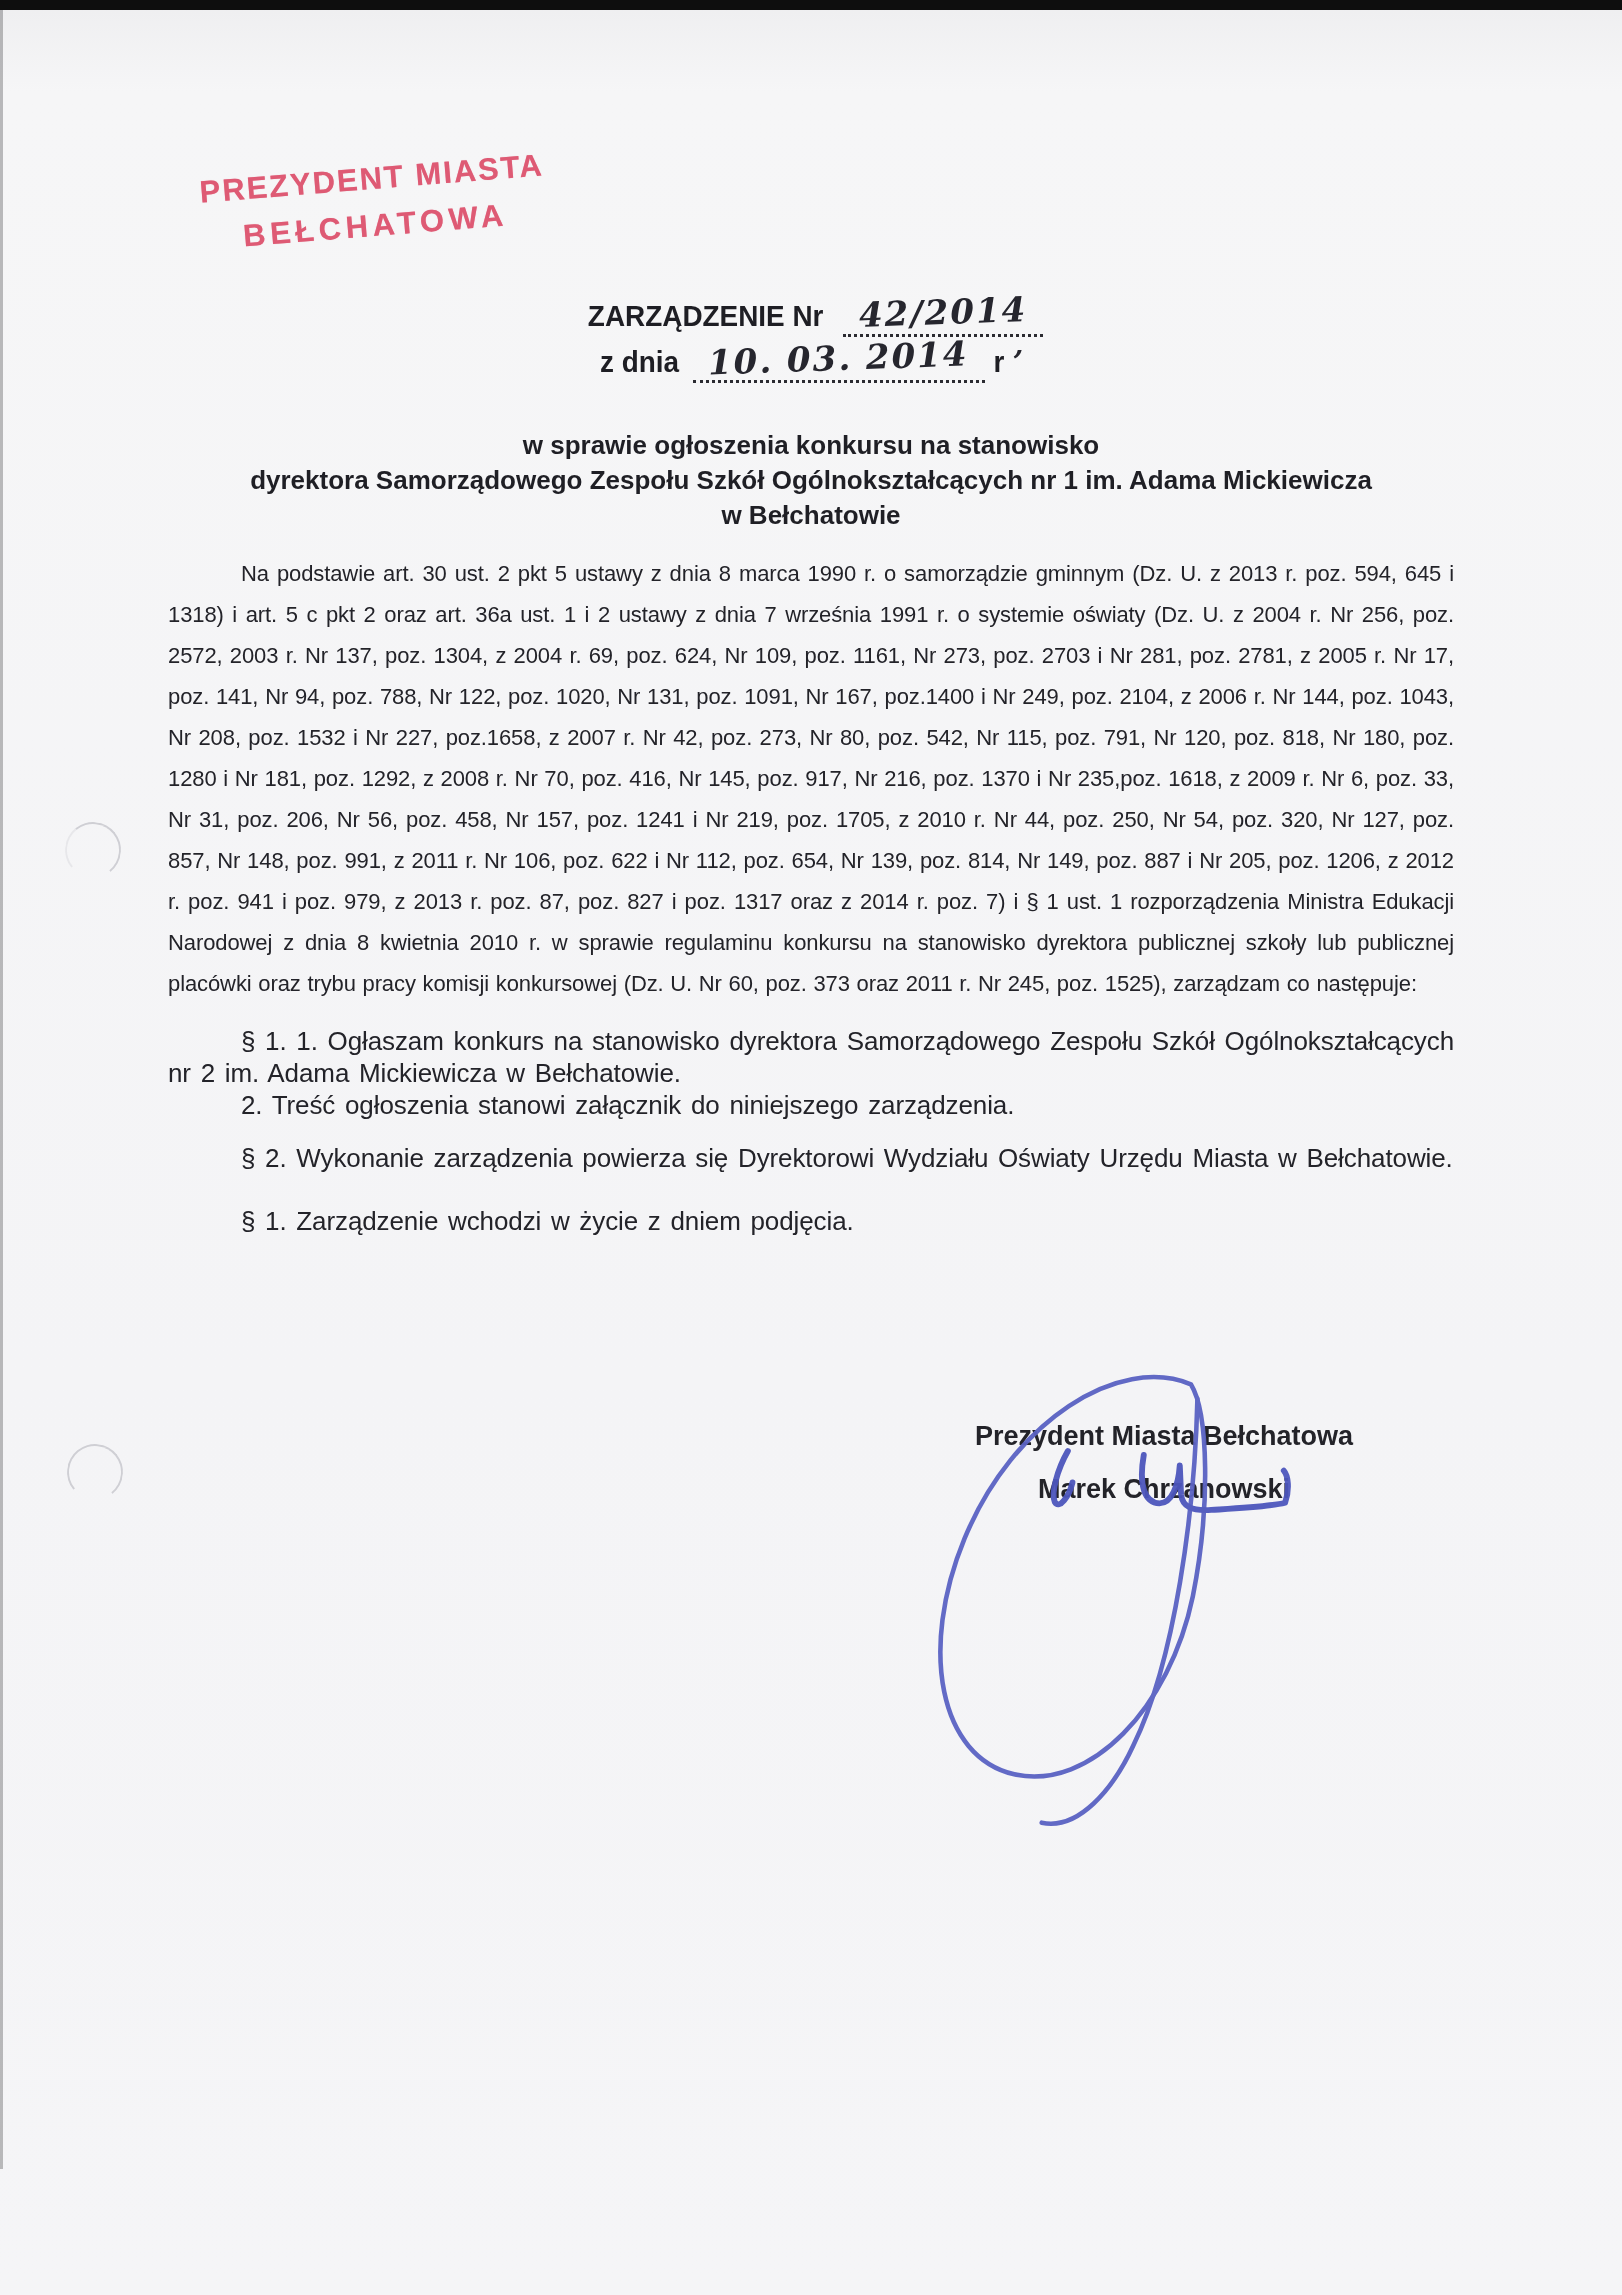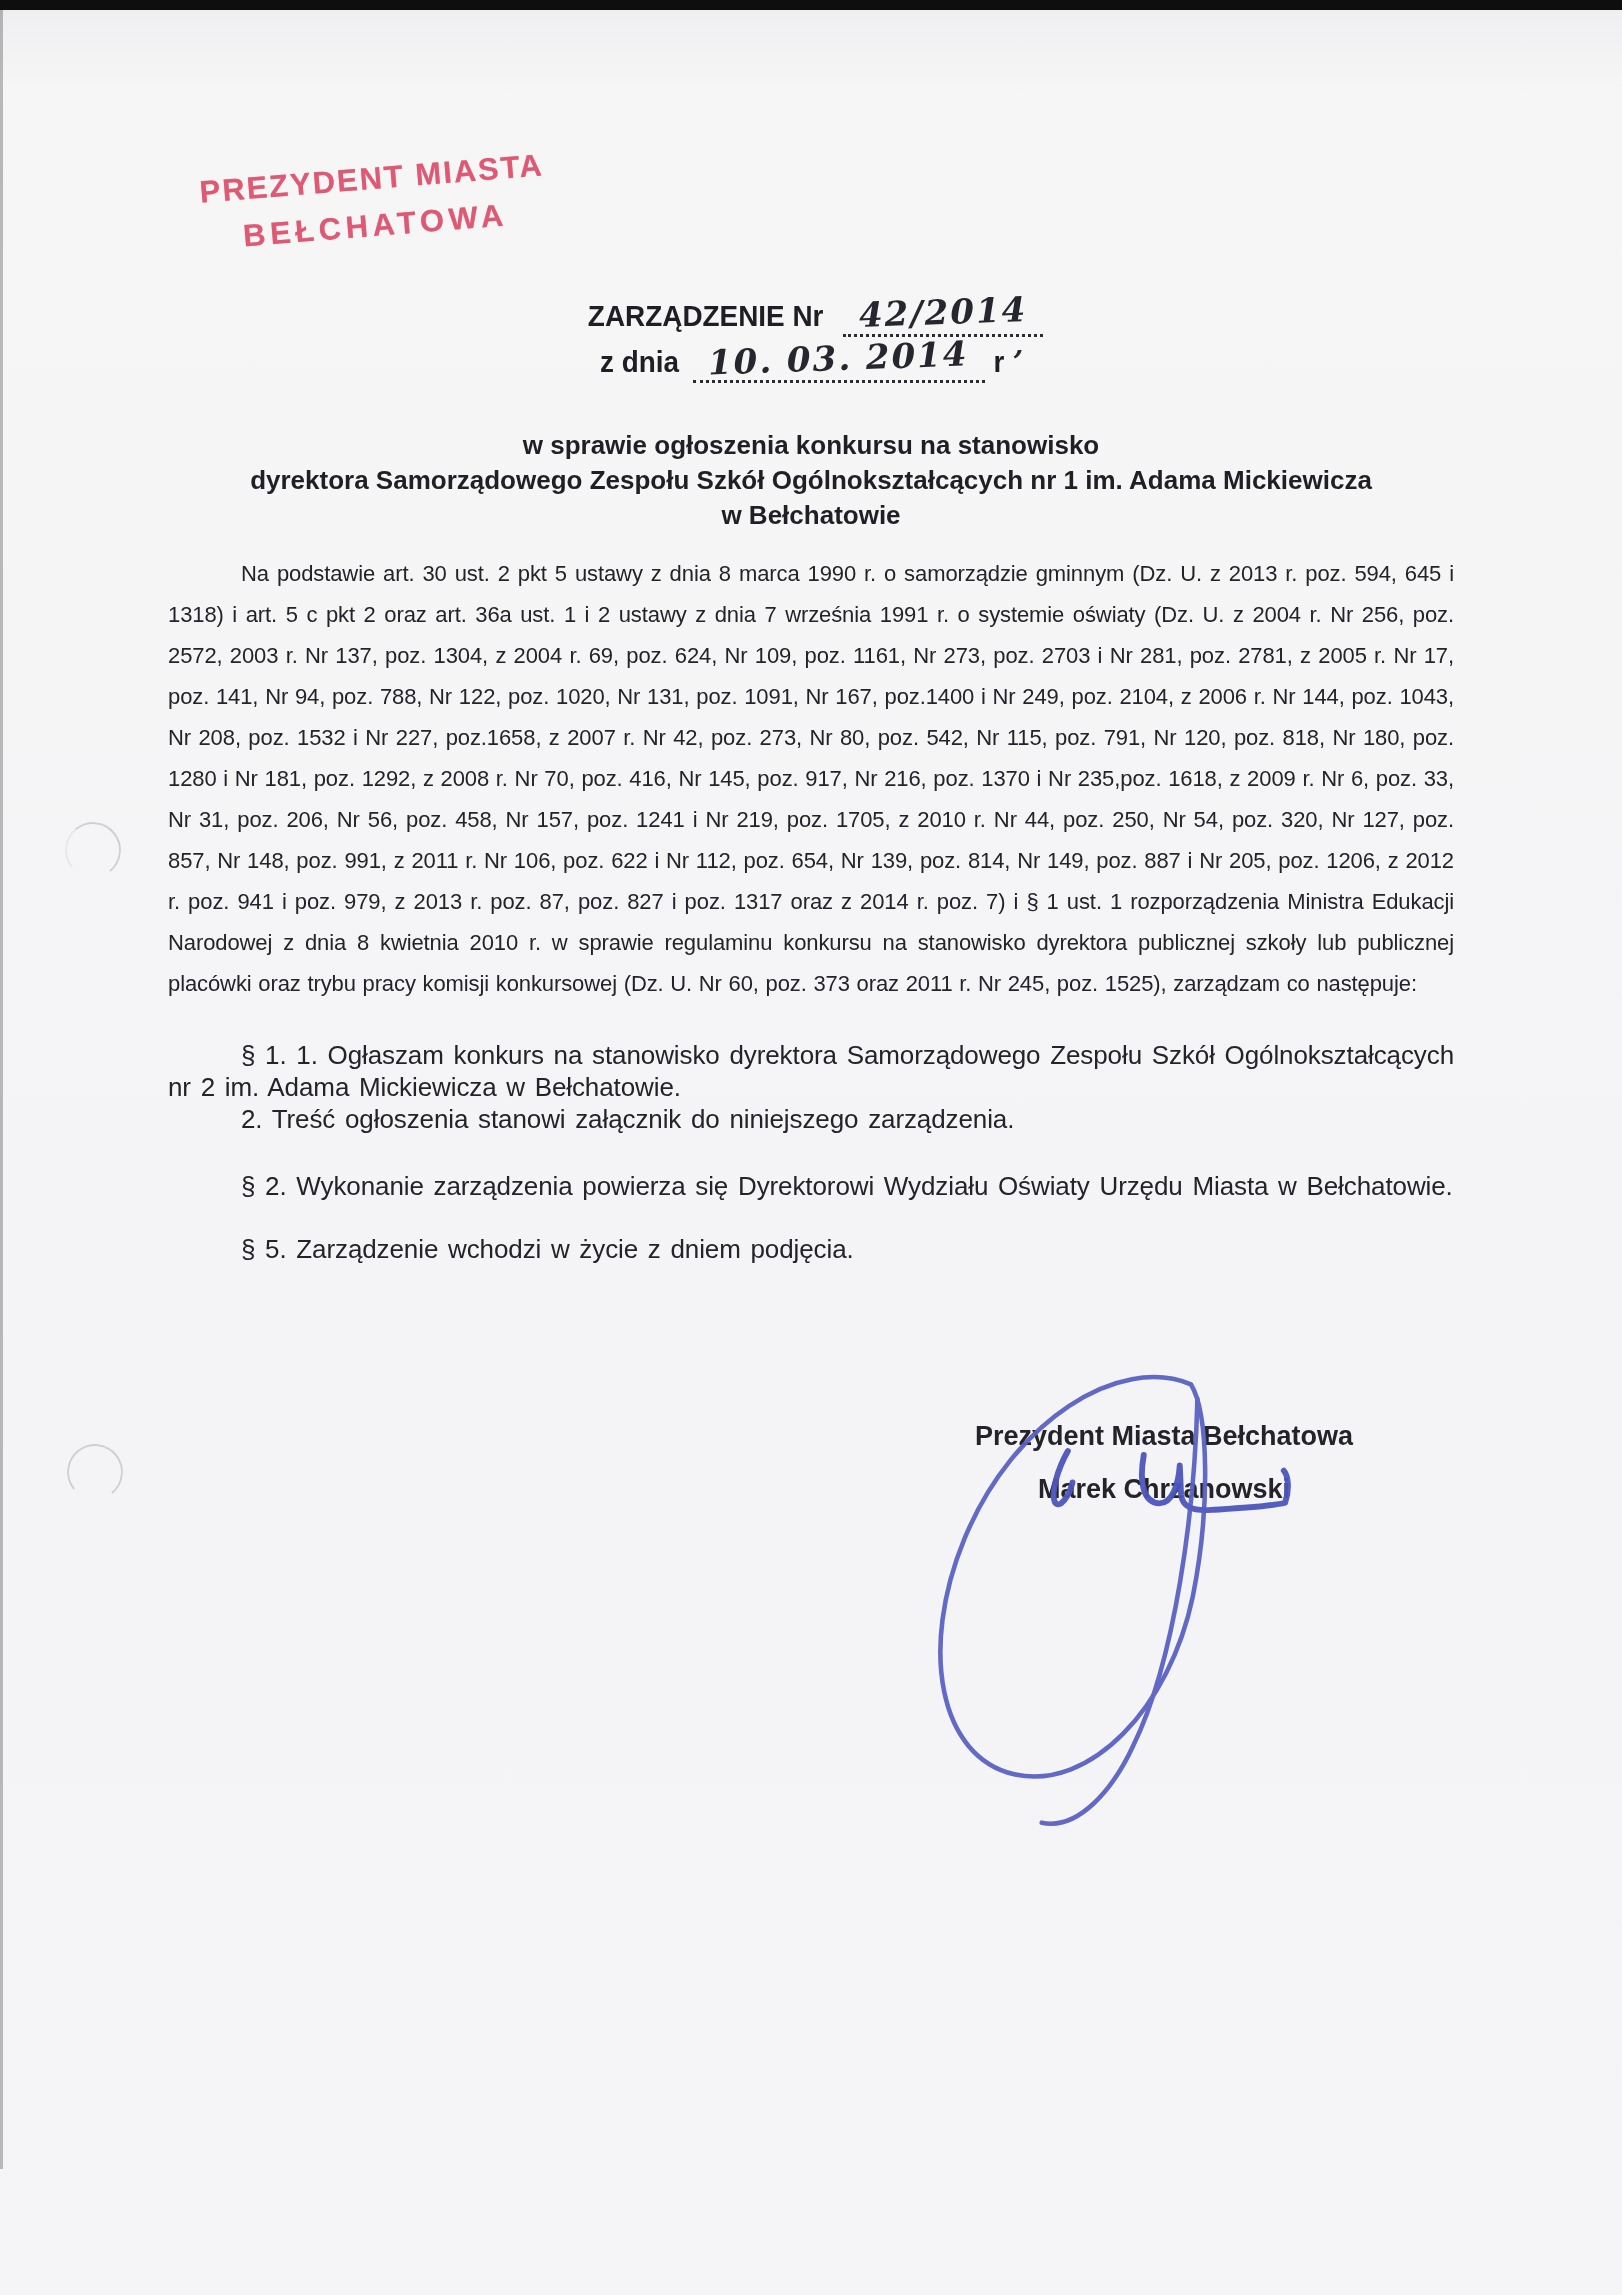--- a/index.html
+++ b/index.html
@@ -53,21 +53,21 @@
   .legal {
     margin:19.6px 0 0 0;
     text-align:justify; text-indent:73px;
     font-size:22px; line-height:41px; letter-spacing:-0.1px; word-spacing:0.7px;
   }
   .sec {
     margin:0;
     text-align:justify; text-indent:73px;
     font-size:26px; line-height:32px; letter-spacing:-0.1px; word-spacing:2.6px;
   }
-  .mt-lg { margin-top:35px; }
+  .mt-lg { margin-top:21px; }
   .mt-md { margin-top:31px; }
 
   
   .sig-block {
     position:absolute; left:948px; top:1421px; width:432px;
     text-align:center; font-weight:bold; font-size:27px; color:#232329;
   }
   .sig-name { margin-top:22px; }
   svg.signature { position:absolute; left:903px; top:1345px; width:458px; height:517px; }
 </style>
@@ -104,21 +104,21 @@
       <div>w Bełchatowie</div>
     </div>
 
     <p class="legal">Na podstawie art. 30 ust. 2 pkt 5 ustawy z dnia 8 marca 1990 r. o samorządzie gminnym (Dz. U. z 2013 r. poz. 594, 645 i 1318) i art. 5 c pkt 2 oraz art. 36a ust. 1 i 2 ustawy z dnia 7 września 1991 r. o systemie oświaty (Dz. U. z 2004 r. Nr 256, poz. 2572, 2003 r. Nr 137, poz. 1304, z 2004 r. 69, poz. 624, Nr 109, poz. 1161, Nr 273, poz. 2703 i Nr 281, poz. 2781, z 2005 r. Nr 17, poz. 141, Nr 94, poz. 788, Nr 122, poz. 1020, Nr 131, poz. 1091, Nr 167, poz.1400 i Nr 249, poz. 2104, z 2006 r. Nr 144, poz. 1043, Nr 208, poz. 1532 i Nr 227, poz.1658, z 2007 r. Nr 42, poz. 273, Nr 80, poz. 542, Nr 115, poz. 791, Nr 120, poz. 818, Nr 180, poz. 1280 i Nr 181, poz. 1292, z 2008 r. Nr 70, poz. 416, Nr 145, poz. 917, Nr 216, poz. 1370 i Nr 235,poz. 1618, z 2009 r. Nr 6, poz. 33, Nr 31, poz. 206, Nr 56, poz. 458, Nr 157, poz. 1241 i Nr 219, poz. 1705, z 2010 r. Nr 44, poz. 250, Nr 54, poz. 320, Nr 127, poz. 857, Nr 148, poz. 991, z 2011 r. Nr 106, poz. 622 i Nr 112, poz. 654, Nr 139, poz. 814, Nr 149, poz. 887 i Nr 205, poz. 1206, z 2012 r. poz. 941 i poz. 979, z 2013 r. poz. 87, poz. 827 i poz. 1317 oraz z 2014 r. poz. 7) i § 1 ust. 1 rozporządzenia Ministra Edukacji Narodowej z dnia 8 kwietnia 2010 r. w sprawie regulaminu konkursu na stanowisko dyrektora publicznej szkoły lub publicznej placówki oraz trybu pracy komisji konkursowej (Dz. U. Nr 60, poz. 373 oraz 2011 r. Nr 245, poz. 1525), zarządzam co następuje:</p>
 
     <p class="sec mt-lg">§ 1. 1. Ogłaszam konkurs na stanowisko dyrektora Samorządowego Zespołu Szkół Ogólnokształcących nr 2 im. Adama Mickiewicza w Bełchatowie.</p>
     <p class="sec">2. Treść ogłoszenia stanowi załącznik do niniejszego zarządzenia.</p>
 
     <p class="sec mt-lg">§ 2. Wykonanie zarządzenia powierza się Dyrektorowi Wydziału Oświaty Urzędu Miasta w Bełchatowie.</p>
 
-    <p class="sec mt-md">§ 5. Zarządzenie wchodzi w życie z dniem podjęcia.</p>
+    <p class="sec mt-md">§ 1. Zarządzenie wchodzi w życie z dniem podjęcia.</p>
 
   </div>
 
   <div class="sig-block">
     <div>Prezydent Miasta Bełchatowa</div>
     <div class="sig-name">Marek Chrzanowski</div>
   </div>
 
   <svg class="signature" viewBox="0 0 700 790" aria-hidden="true">
     <g fill="none" stroke="#5a62c3" stroke-linecap="round" stroke-linejoin="round" opacity="0.95">

